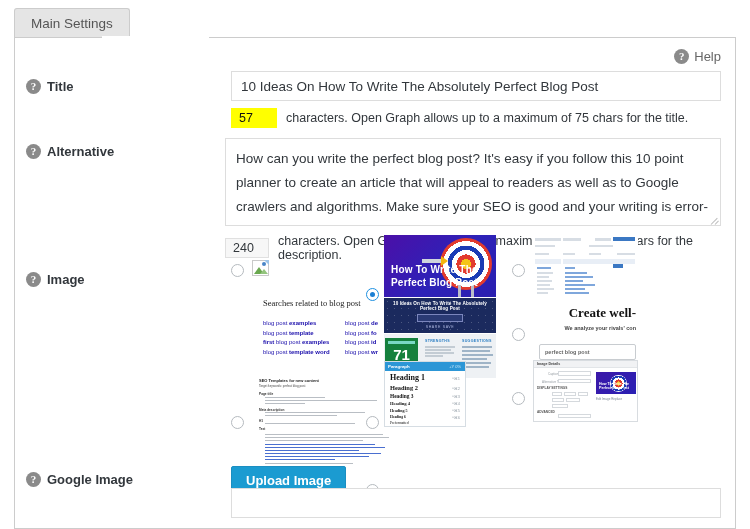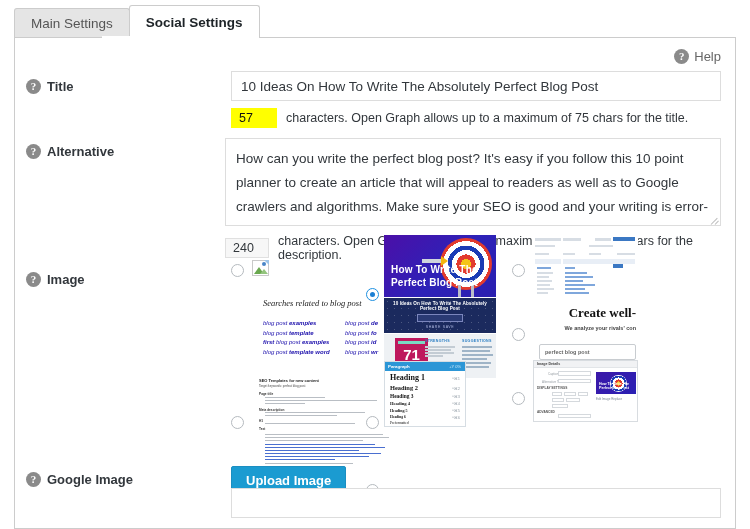--- a/index.html
+++ b/index.html
@@ -161,21 +161,21 @@
   .broken-img .pg { position:absolute; inset:0; background:#fff; border:1px solid #c9c9c9; }
   .broken-img .hill { position:absolute; left:2px; bottom:2px; width:0;height:0;
      border-left:5px solid transparent;border-right:5px solid transparent;border-bottom:7px solid #6aa84f; }
   .broken-img .hill2 { position:absolute; left:8px; bottom:2px; width:0;height:0;
      border-left:4px solid transparent;border-right:4px solid transparent;border-bottom:5px solid #93c47d; }
   .broken-img .sun { position:absolute; right:3px; top:2px; width:4px;height:4px;border-radius:50%;background:#4a86c8;}
   .broken-img .fold { position:absolute; right:0; top:0; width:0;height:0;
      border-left:5px solid transparent;border-top:5px solid #9fc5e8;}
 
   
-  .t-sr { background:#fff;font-style:italic; }
+  .t-sr { background:#fff; }
   .t-sr .sr-title { position:absolute; left:8px; top:5px; font-size:8.5px; color:#222; font-family:"Liberation Serif", serif;}
   .t-sr .sr-col { position:absolute; font-size:6px; line-height:9.6px; color:#1a0dab; }
   .t-sr .sr-col b { color:#1a0dab; }
 
   
   .t-hero { background:linear-gradient(135deg,#4b0fa8 0%, #2d22b8 55%, #2a1fb0 100%); }
   .t-hero .htxt { position:absolute; left:7px; bottom:8px; color:#fff;
      font-size:10px; font-weight:bold; line-height:13px; letter-spacing:.2px;}
   .target { position:absolute; right:4px; top:3px; width:52px;height:52px;border-radius:50%;
      background:
@@ -194,21 +194,21 @@
   .t-nav .nt { position:absolute; left:4px; top:3px; right:4px; font-size:4.6px; color:#fff; font-weight:bold; letter-spacing:.1px; text-align:center;}
   .t-nav .chip { position:absolute; left:50%; transform:translateX(-50%); top:16px;
      width:46px;height:8px;border:1px solid #7b86bd; background:#2a3a74;}
   .t-nav .sub { position:absolute; left:50%; transform:translateX(-50%); top:27px; font-size:3.6px; color:#aab4dd; letter-spacing:.6px;}
   .t-nav .dots { position:absolute; inset:0; opacity:.22;
      background-image:radial-gradient(#fff 0.6px, transparent 0.7px);
      background-size:7px 7px; }
 
   
   .t-score { background:#eef1f4; }
-  .t-score .sq { position:absolute; left:11px; top:4px; width:33px;height:36px;background:#be185d;}
+  .t-score .sq { position:absolute; left:1px; top:4px; width:33px;height:36px;background:#15803d;}
   .t-score .sq .n { position:absolute; left:0;right:0; top:8px; text-align:center; color:#fff; font-size:15px; font-weight:bold;}
   .t-score .sq .c1 { position:absolute; left:3px; right:3px; top:3px; height:3px; background:#7ad8c4;}
   .t-score .sq .c2 { position:absolute; left:3px; right:3px; bottom:3px; height:3px; background:#7ad8c4;}
   .t-score .hdr { position:absolute; font-size:3.6px; font-weight:bold; color:#2c7fc4; letter-spacing:.3px;}
   .t-score .ln { position:absolute; height:1.5px; background:#c3ccd4;}
   .t-score .bl { position:absolute; height:1.5px; background:#9fb4c7;}
 
   
   .t-head { background:#fff; border:1px solid #d6dde3;}
   .t-head .bar { position:absolute; left:0;right:0;top:0;height:9px;background:#2c96d6;}
@@ -264,23 +264,20 @@
     font-family:"Liberation Sans", sans-serif;
     line-height:1;
   }
 </style>
 </head>
 <body>
 
 <div class="tab-strip">
   <div class="tab">
     <span>Main Settings</span>
-  </div>
-  <div class="tab active">
-    <span>Social Settings</span>
   </div>
 </div>
 
 <div class="panel">
   <div class="panel-inner">
 
     <div class="help-row">
       <span class="qmark">?</span>
       <span class="help-label">Help</span>
     </div>

